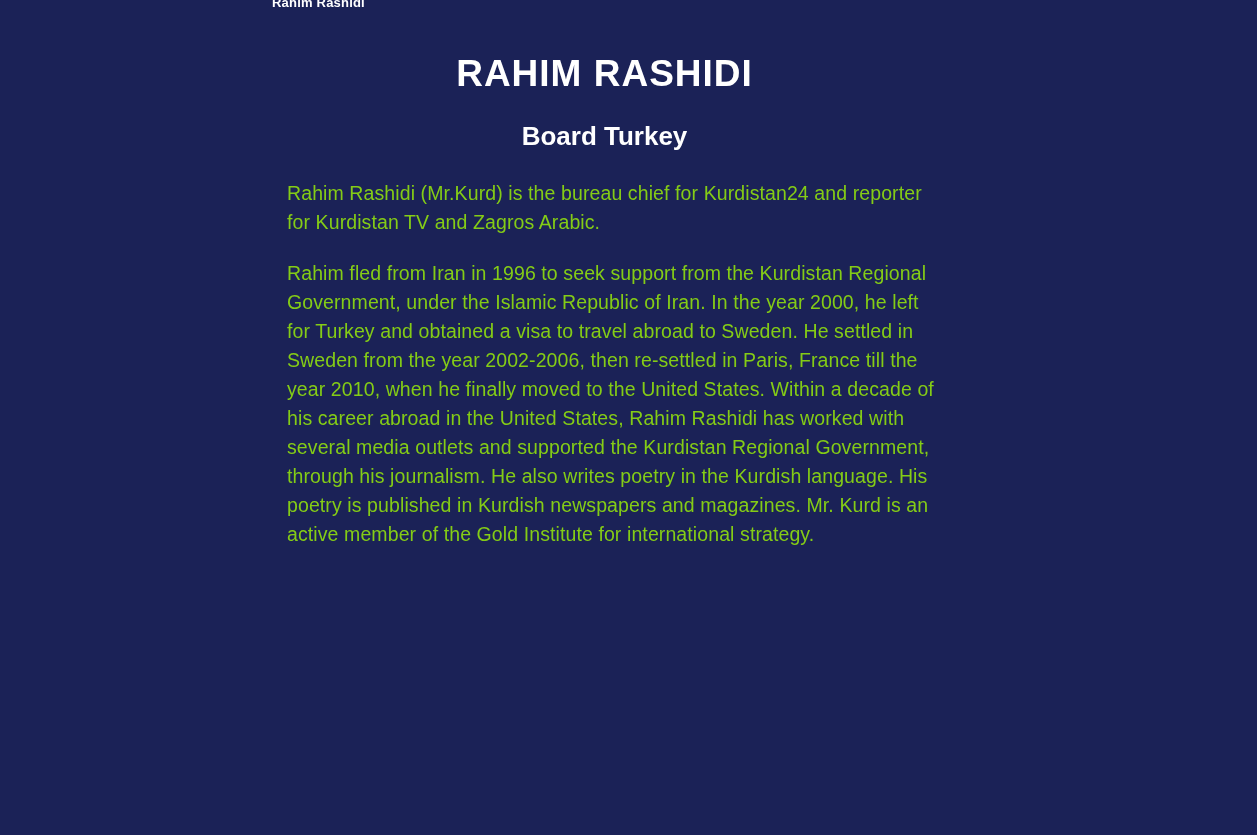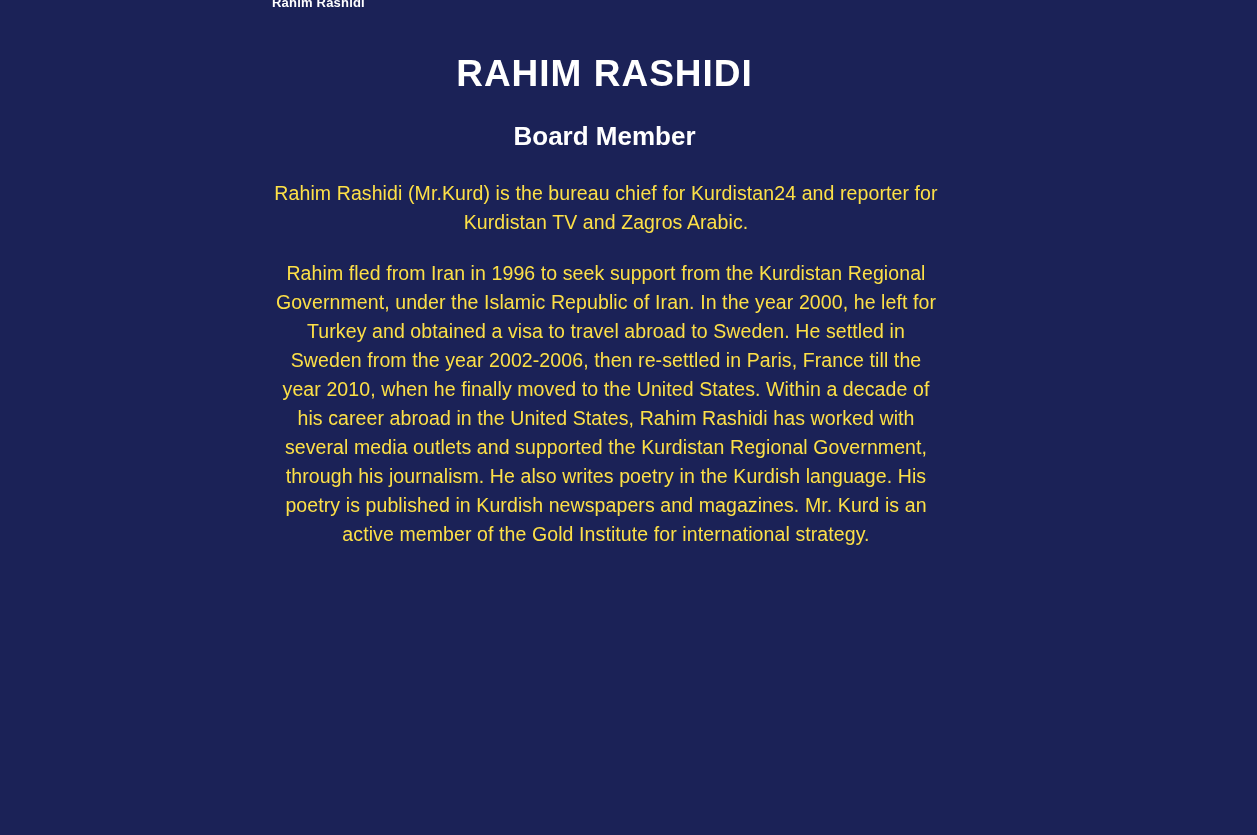--- a/index.html
+++ b/index.html
@@ -52,23 +52,23 @@
     color: #ffffff;
     margin-top: 24px;
     line-height: 30px;
   }
   .bio {
     margin-top: 28px;
   }
   .bio p {
     font-size: 19.5px;
     line-height: 29px;
-    color: #fde047;
-    margin: 0 0 22px 3px;
-    text-align: center;
+    color: #84cc16;
+    margin: 0 0 22px 16px;
+    text-align: left;
     letter-spacing: 0.1px;
   }
   .bio p:last-child {
     margin-bottom: 0;
   }
   .bottom-fade {
     position: absolute;
     left: 0;
     bottom: 0;
     width: 1257px;
@@ -90,21 +90,21 @@
 <body>
 
 <div class="page">
 
   <div class="top-caption">Rahim Rashidi</div>
 
   <div class="content">
 
     <h1 class="name-title">RAHIM RASHIDI</h1>
 
-    <h2 class="role-title">Board Member</h2>
+    <h2 class="role-title">Board Turkey</h2>
 
     <div class="bio">
       <p>Rahim Rashidi (Mr.Kurd) is the bureau chief for Kurdistan24 and reporter for Kurdistan TV and Zagros Arabic.</p>
       <p>Rahim fled from Iran in 1996 to seek support from the Kurdistan Regional Government, under the Islamic Republic of Iran. In the year 2000, he left for Turkey and obtained a visa to travel abroad to Sweden. He settled in Sweden from the year 2002-2006, then re-settled in Paris, France till the year 2010, when he finally moved to the United States. Within a decade of his career abroad in the United States, Rahim Rashidi has worked with several media outlets and supported the Kurdistan Regional Government, through his journalism. He also writes poetry in the Kurdish language. His poetry is published in Kurdish newspapers and magazines. Mr. Kurd is an active member of the Gold Institute for international strategy.</p>
     </div>
 
   </div>
 
   <div class="bottom-hint"></div>
   <div class="bottom-fade"></div>

